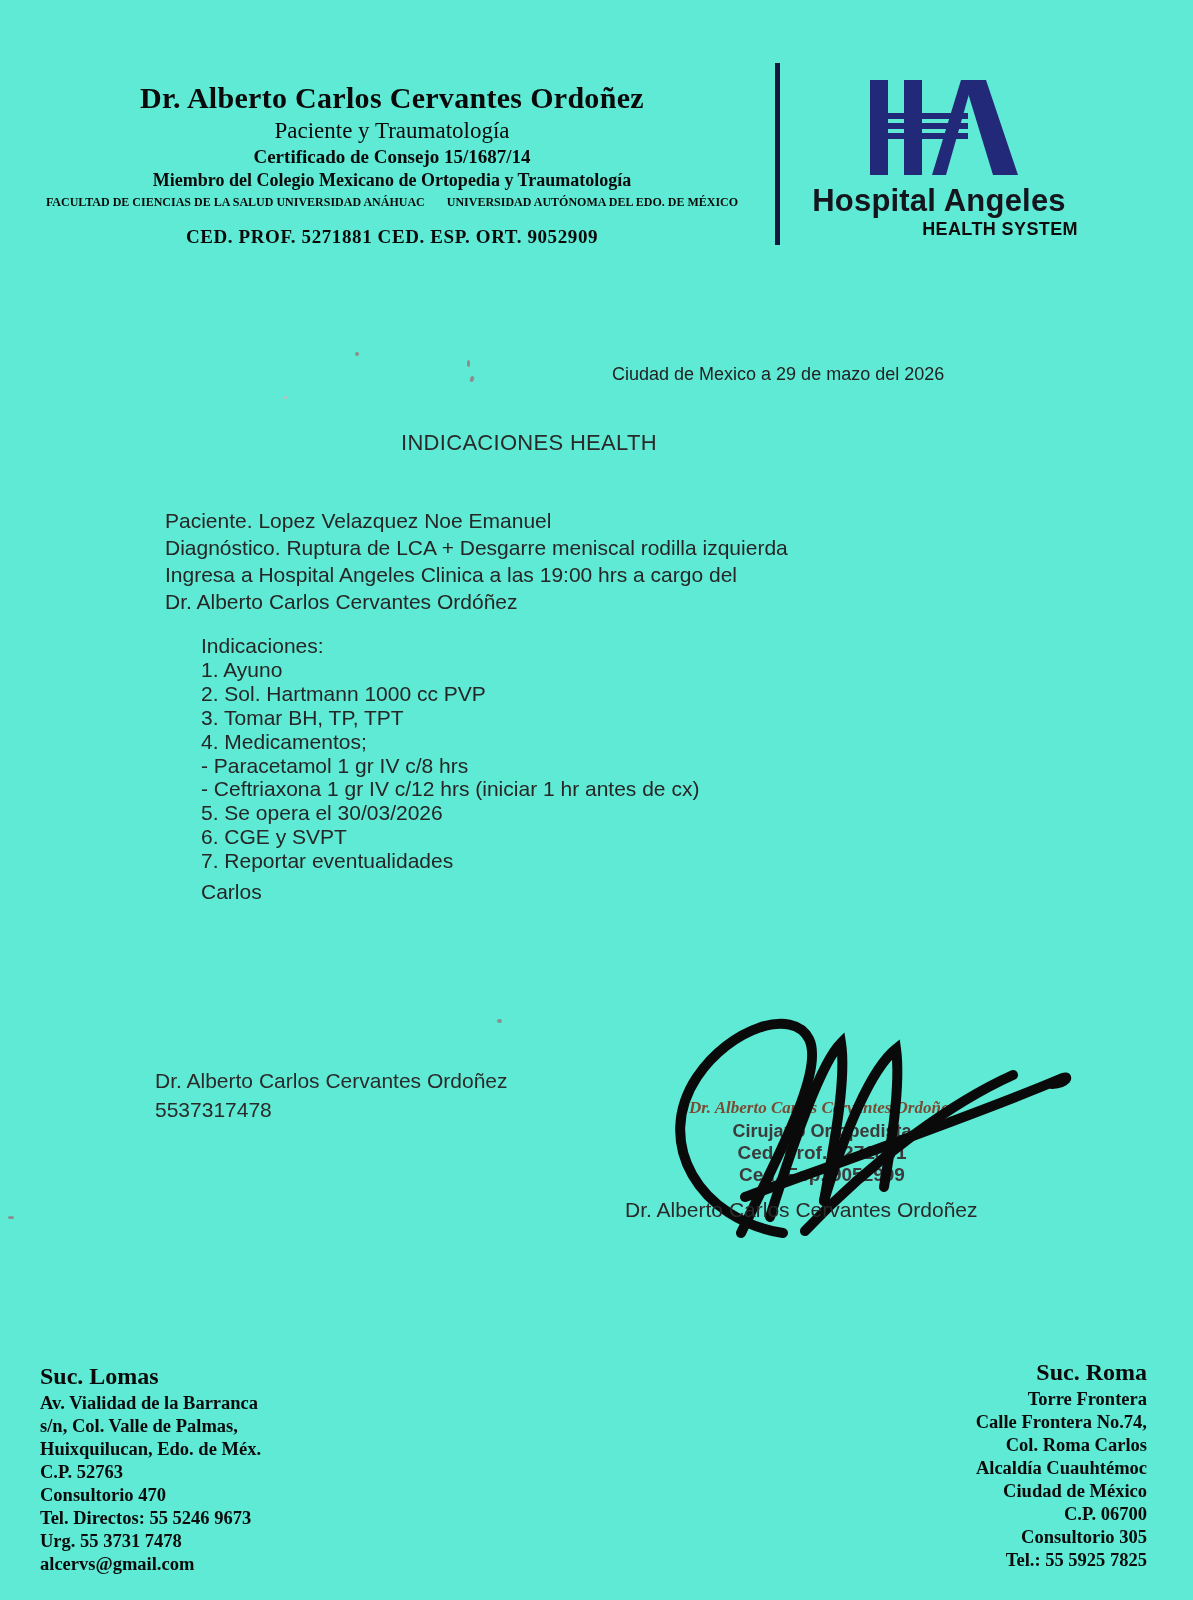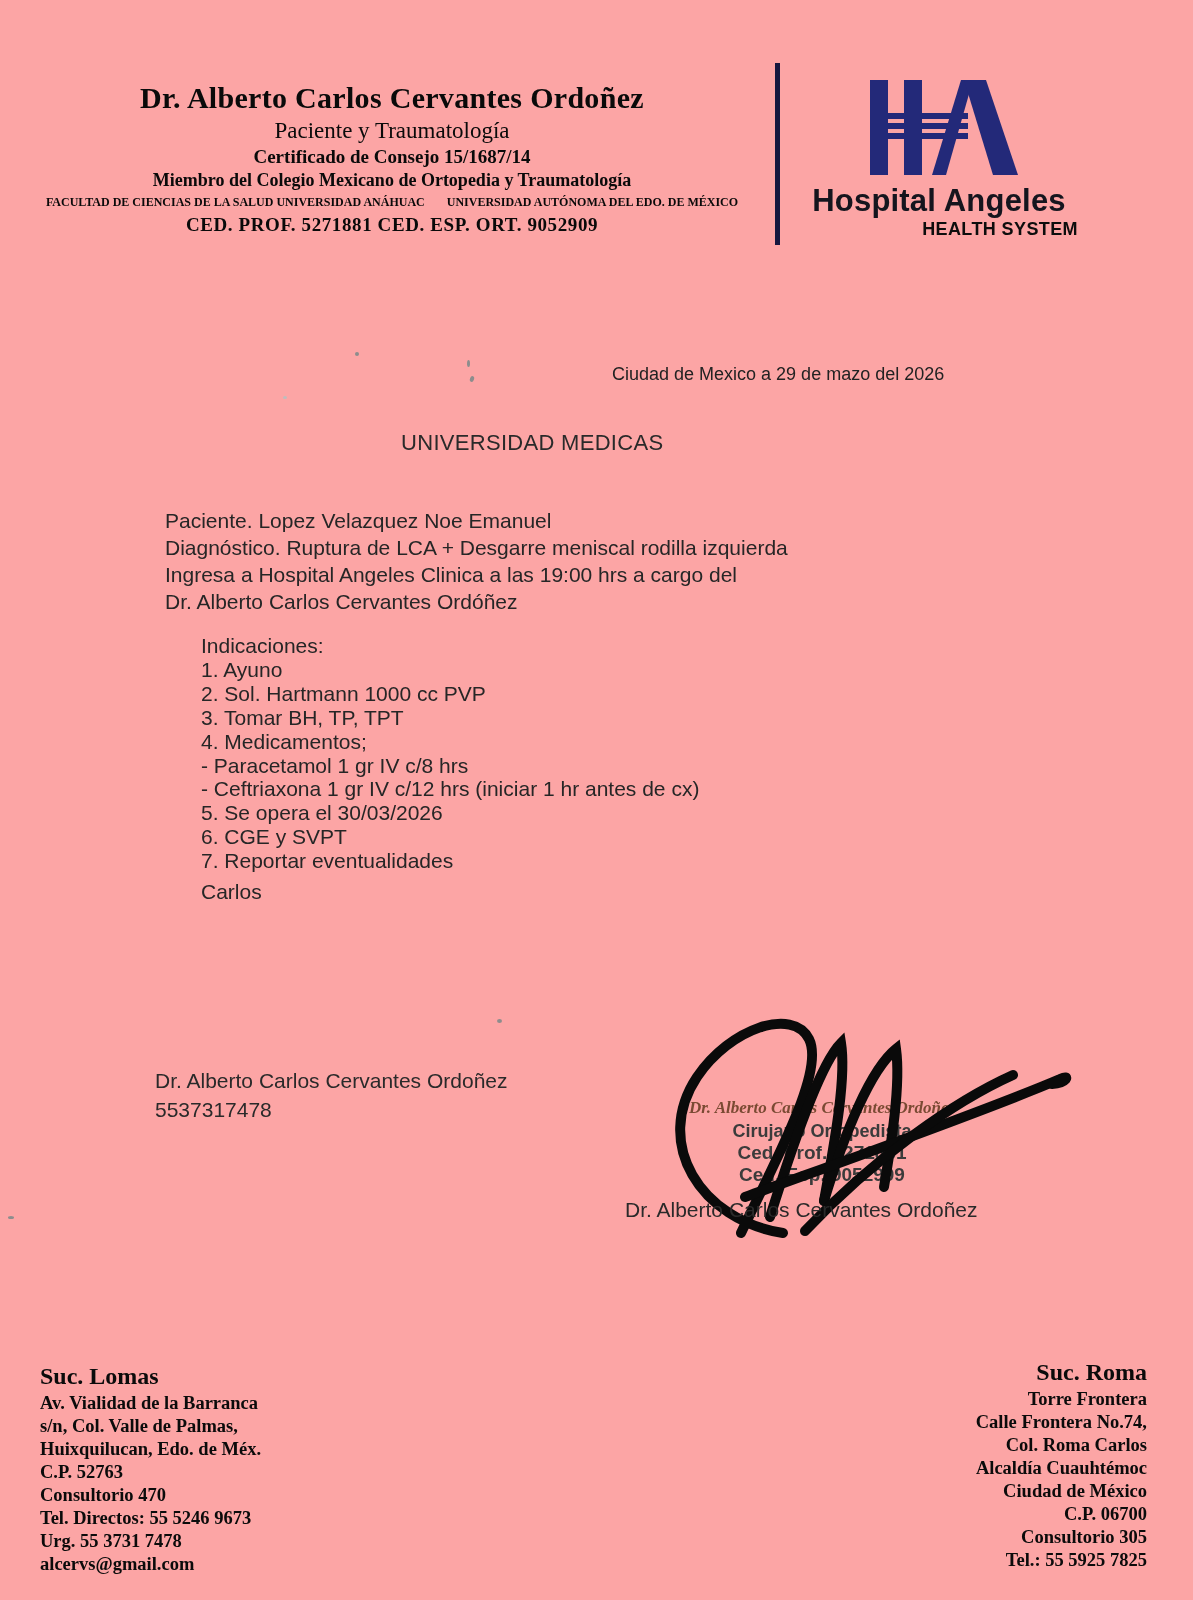--- a/index.html
+++ b/index.html
@@ -1,40 +1,40 @@
 <!DOCTYPE html>
 <html><head>
 <meta charset="utf-8">
 <style>
   html,body{margin:0;padding:0;background:#ffffff;}
   .page{
     position:relative;
     width:1193px;height:1600px;
-    background:#fca5a5;
+    background:#5eead4;
     font-family:"Liberation Sans", sans-serif;
     color:#1d1d1d;
     overflow:hidden;
   }
 
   
   .header-block{
     position:absolute;left:42px;top:80px;width:700px;
     text-align:center;
     font-family:"Liberation Serif", serif;
     color:#0a0a0a;
   }
   .doc-name{font-size:30px;font-weight:bold;letter-spacing:.3px;line-height:36px;}
   .doc-specialty{font-size:23px;line-height:28px;margin-top:1px;}
   .doc-cert{font-size:19px;font-weight:600;line-height:23px;}
   .doc-member{font-size:18px;font-weight:600;line-height:23px;margin-top:1px;}
   .doc-fac{
     font-size:12px;font-weight:bold;line-height:16px;margin-top:2px;
     display:flex;justify-content:center;gap:22px;white-space:nowrap;
   }
-  .doc-ced{font-size:19px;font-weight:600;letter-spacing:.6px;line-height:25px;margin-top:2px;}
+  .doc-ced{font-size:19px;font-weight:600;letter-spacing:.6px;line-height:25px;margin-top:14px;}
 
   .divider{position:absolute;left:775px;top:63px;width:5px;height:182px;background:#16163e;}
 
   
   .logo-block{position:absolute;left:788px;top:76px;width:302px;}
   .logo-svg{display:block;margin:0 auto;}
   .logo-name{
     font-size:31px;font-weight:600;color:#15151e;text-align:center;
     margin-top:4px;letter-spacing:.2px;line-height:34px;
   }
@@ -109,21 +109,21 @@
       <rect x="28" y="47" width="80" height="6" fill="#232979"></rect>
       <rect x="28" y="57" width="80" height="6" fill="#232979"></rect>
       <polygon points="86,99 72,99 101,4 113,4" fill="#232979"></polygon>
       <polygon points="104,4 126,4 158,99 133,99" fill="#232979"></polygon>
     </svg>
     <div class="logo-name">Hospital Angeles</div>
     <div class="logo-tagline">HEALTH SYSTEM</div>
   </div>
 
   <div class="date-line">Ciudad de Mexico a 29 de mazo del 2026</div>
-  <div class="doc-title">UNIVERSIDAD MEDICAS</div>
+  <div class="doc-title">INDICACIONES HEALTH</div>
 
   <div class="patient-block">
     <div>Paciente. Lopez Velazquez Noe Emanuel</div>
     <div>Diagnóstico. Ruptura de LCA + Desgarre meniscal rodilla izquierda</div>
     <div>Ingresa a Hospital Angeles Clinica a las 19:00 hrs a cargo del</div>
     <div>Dr. Alberto Carlos Cervantes Ordóñez</div>
   </div>
 
   <div class="indications-block">
     <div>Indicaciones:</div>

